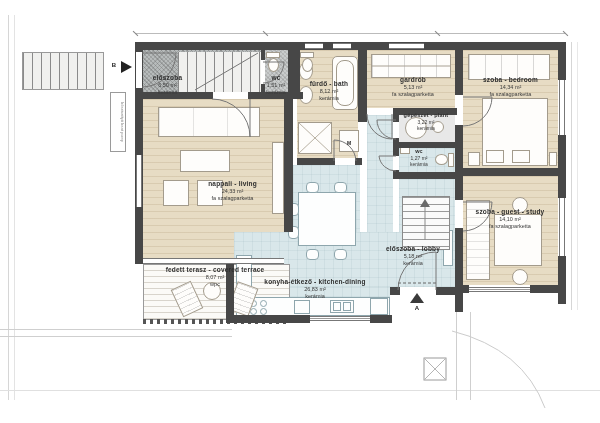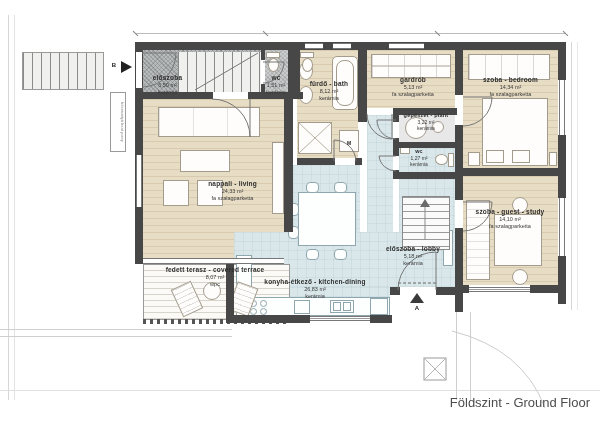--- a/index.html
+++ b/index.html
@@ -284,14 +284,13 @@
   <div class="lbl" style="left:145px;top:266px;width:140px;">
     <div class="n">fedett terasz - covered terrace</div>
     <div class="a">8,07 m²</div>
     <div class="f">wpc</div>
   </div>
 
   <div class="mk" style="left:412px;top:305px;width:10px;">A</div>
   <div class="mk" style="left:109px;top:62px;width:10px;">B</div>
   <div class="mk" style="left:344px;top:140px;width:10px;font-size:5px;">M</div>
 
-  <div id="title">Földszint - Ground Floor</div>
 </div>
 
 </body></html>

